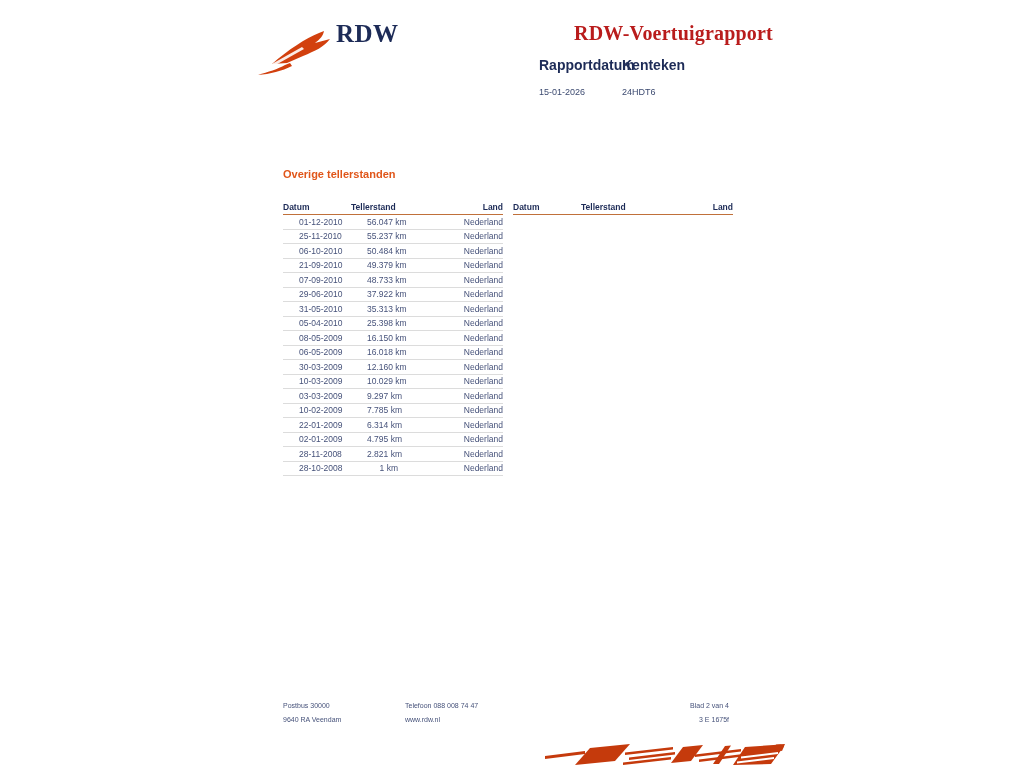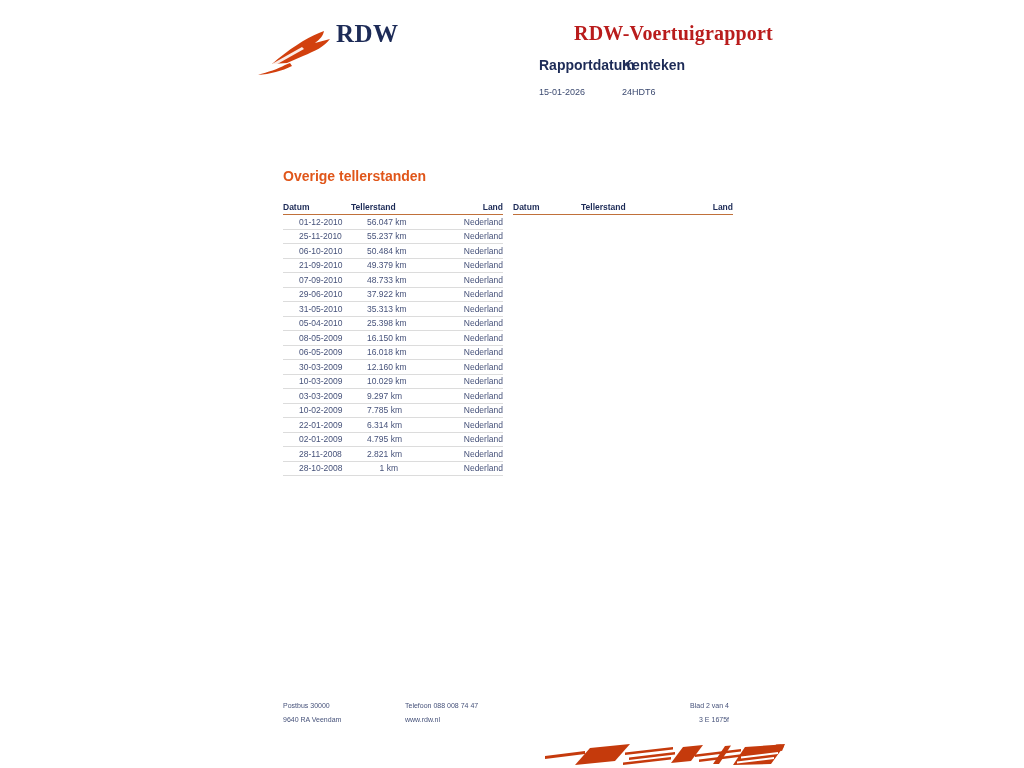--- a/index.html
+++ b/index.html
@@ -21,21 +21,21 @@
     font-size: 20px; font-weight: 700; color: #b91c1c; letter-spacing: 0.2px; margin-left: 36px;
   }
   .meta-label { font-size: 14px; font-weight: 700; color: #1d2b57; text-align: right; }
   .meta-value { font-size: 9px; color: #3c4a70; margin-top: 14px; }
   .meta-rapportdatum { position: absolute; left: 539px; top: 57px; }
   .meta-kenteken   { position: absolute; left: 622px; top: 57px; }
 
   
   .section-heading {
     position: absolute; left: 283px; top: 168px;
-    font-size: 14px; font-weight: 700; color: #e0561a;
+    font-size: 11px; font-weight: 700; color: #e0561a;
   }
 
   
   .table { position: absolute; top: 202px; width: 220px; }
   .table-left  { left: 283px; }
   .table-right { left: 513px; }
   .thead {
     display: grid; grid-template-columns: 68px 47px 1fr;
     height: 13px; align-items: center;
     border-bottom: 1.5px solid #c0703a;

